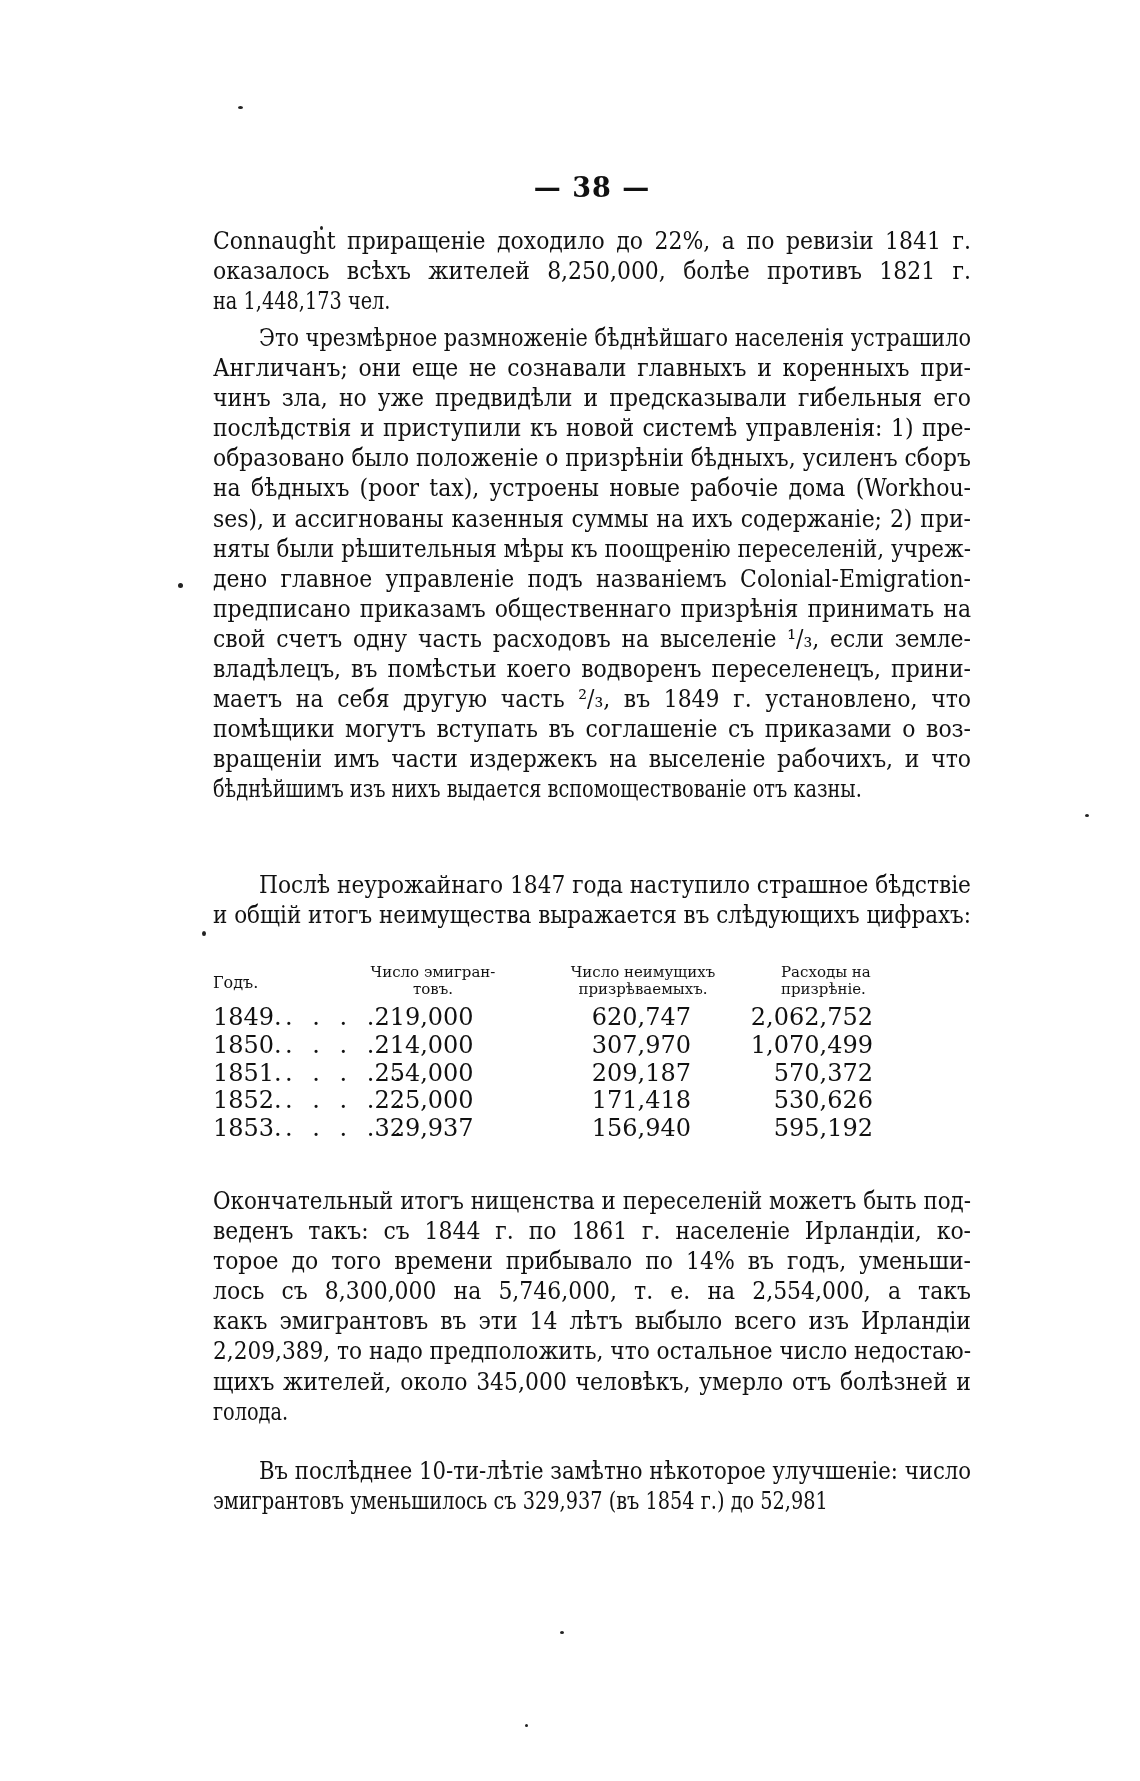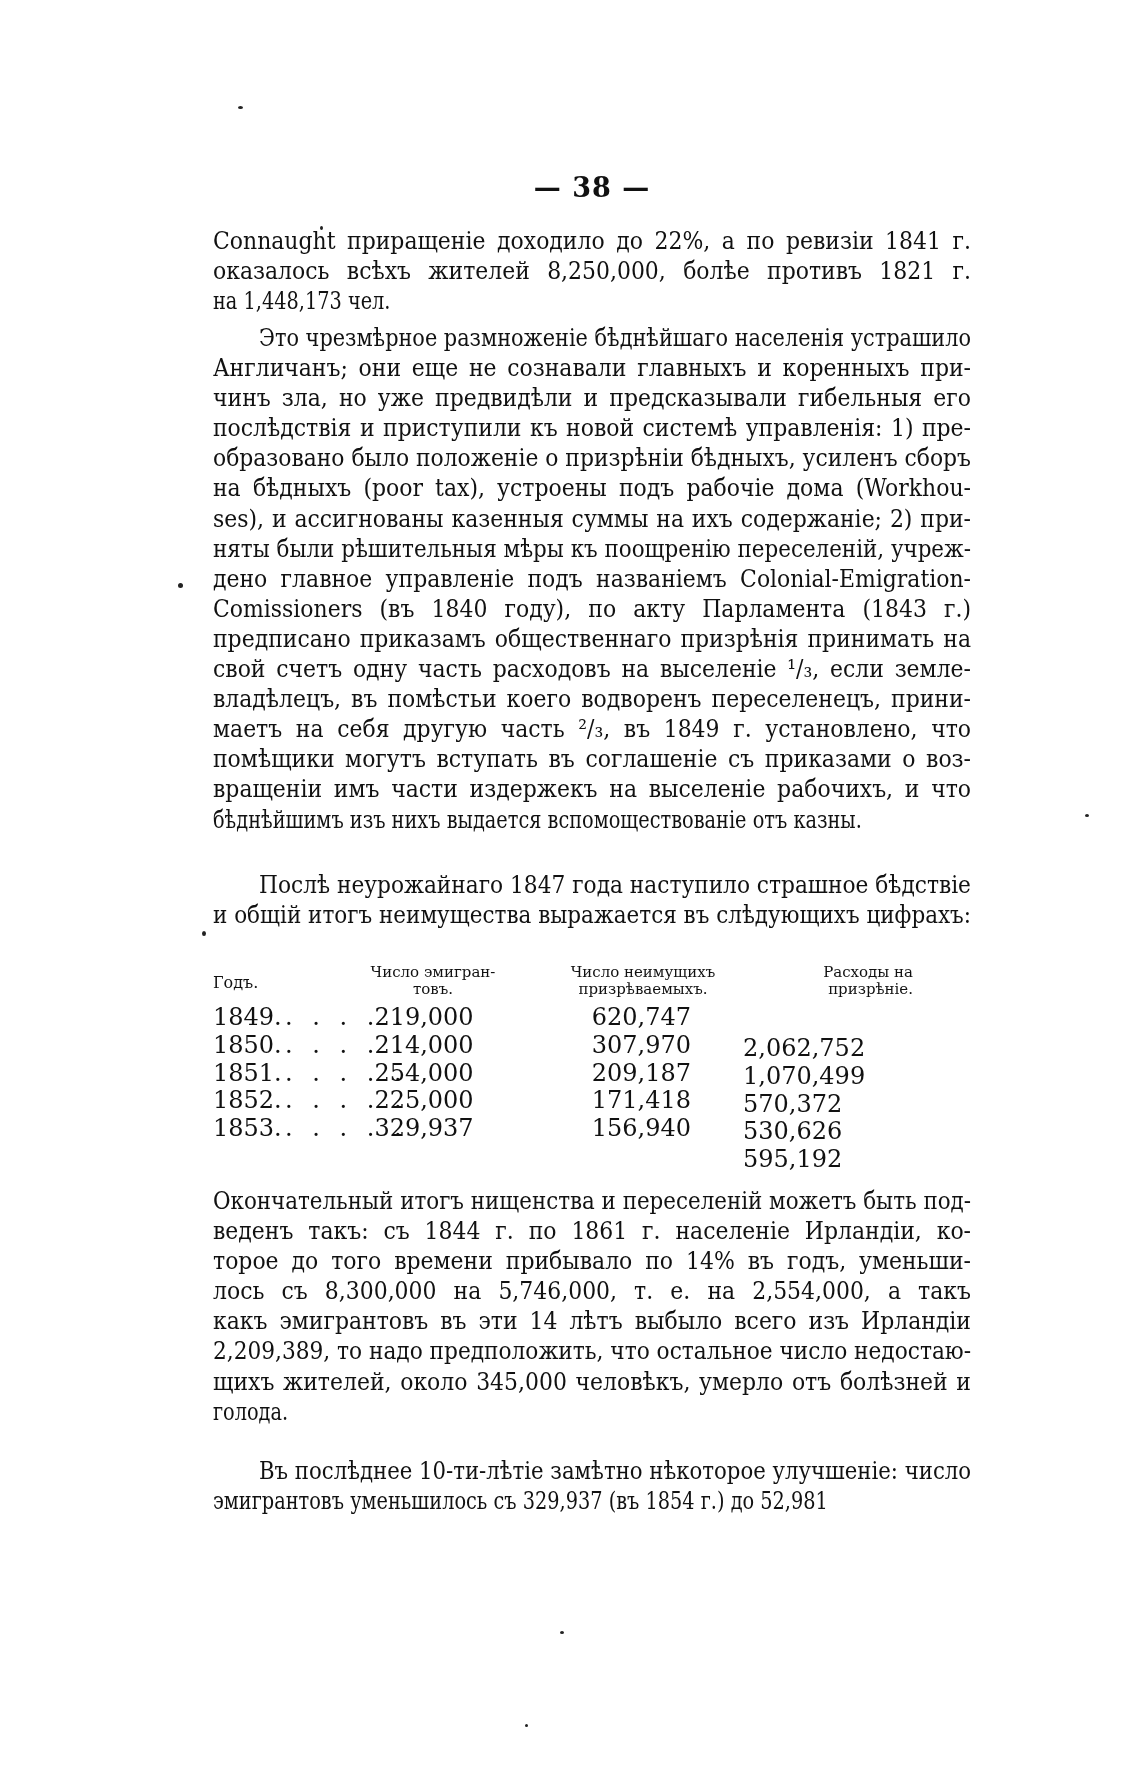--- a/index.html
+++ b/index.html
@@ -76,41 +76,41 @@
     line-height: 17px;
   }
   .th {
     position: absolute;
     text-align: center;
   }
   .th.year { left: 0; top: 10px; font-size: 16px; }
   .th.emig { left: 150px; width: 140px; top: 0; }
   .th.poor { left: 345px; width: 170px; top: 0; }
   .th.cost { left: 568px; width: 132px; top: 0; }
-  .th.cost { text-align: right; }
+  .th.cost { text-align: left; }
 
   .table-body {
     position: relative;
   }
   .tr {
     position: relative;
     height: 27.8px;
     font-size: 24px;
     line-height: 27.8px;
   }
   .td {
     position: absolute;
     top: 0;
     white-space: nowrap;
   }
   .td.year { left: 0; }
   .td.dots { left: 72px; letter-spacing: 6px; }
   .td.emig { left: 152px; width: 118px; text-align: center; }
   .td.poor { left: 362px; width: 116px; text-align: right; }
-  .td.cost { left: 530px; width: 130px; text-align: left; margin-top: 31px; }
+  .td.cost { left: 530px; width: 130px; text-align: right; }
 
   .specks span {
     position: absolute;
     background: #222;
     border-radius: 50%;
   }
 </style>
 </head>
 <body>
 
@@ -123,25 +123,24 @@
       <span class="line">Connaught приращеніе доходило до 22%, а по ревизіи 1841 г.</span>
       <span class="line">оказалось всѣхъ жителей 8,250,000, болѣе противъ 1821 г.</span>
       <span class="line last" style="transform: scaleX(0.88); width: 861.364px; padding-left: 0px; box-sizing: border-box;">на 1,448,173 чел.</span>
     </div>
   <div class="text-block" id="para2">
       <span class="line indent" style="transform: scaleX(0.9493); width: 798.455px; padding-left: 48.4551px; box-sizing: border-box;">Это чрезмѣрное размноженіе бѣднѣйшаго населенія устрашило</span>
       <span class="line">Англичанъ; они еще не сознавали главныхъ и коренныхъ при-</span>
       <span class="line">чинъ зла, но уже предвидѣли и предсказывали гибельныя его</span>
       <span class="line">послѣдствія и приступили къ новой системѣ управленія: 1) пре-</span>
       <span class="line" style="transform: scaleX(0.9964); width: 760.703px; padding-left: 0px; box-sizing: border-box;">образовано было положеніе о призрѣніи бѣдныхъ, усиленъ сборъ</span>
-      <span class="line">на бѣдныхъ (poor tax), устроены подъ рабочіе дома (Workhou-</span>
+      <span class="line">на бѣдныхъ (poor tax), устроены новые рабочіе дома (Workhou-</span>
       <span class="line">ses), и ассигнованы казенныя суммы на ихъ содержаніе; 2) при-</span>
       <span class="line" style="transform: scaleX(0.9767); width: 776.094px; padding-left: 0px; box-sizing: border-box;">няты были рѣшительныя мѣры къ поощренію переселеній, учреж-</span>
       <span class="line">дено главное управленіе подъ названіемъ Colonial-Emigration-</span>
-      <span class="line">Comissioners (въ 1840 году), по акту Парламента (1843 г.)</span>
       <span class="line">предписано приказамъ общественнаго призрѣнія принимать на</span>
       <span class="line">свой счетъ одну часть расходовъ на выселеніе ¹/₃, если земле-</span>
       <span class="line">владѣлецъ, въ помѣстьи коего водворенъ переселенецъ, прини-</span>
       <span class="line">маетъ на себя другую часть ²/₃, въ 1849 г. установлено, что</span>
       <span class="line">помѣщики могутъ вступать въ соглашеніе съ приказами о воз-</span>
       <span class="line">вращеніи имъ части издержекъ на выселеніе рабочихъ, и что</span>
       <span class="line last" style="transform: scaleX(0.88); width: 861.364px; padding-left: 0px; box-sizing: border-box;">бѣднѣйшимъ изъ нихъ выдается вспомоществованіе отъ казны.</span>
     </div>
   <div class="text-block" id="para3">
       <span class="line indent" style="transform: scaleX(0.9893); width: 766.184px; padding-left: 46.4967px; box-sizing: border-box;">Послѣ неурожайнаго 1847 года наступило страшное бѣдствіе</span>

